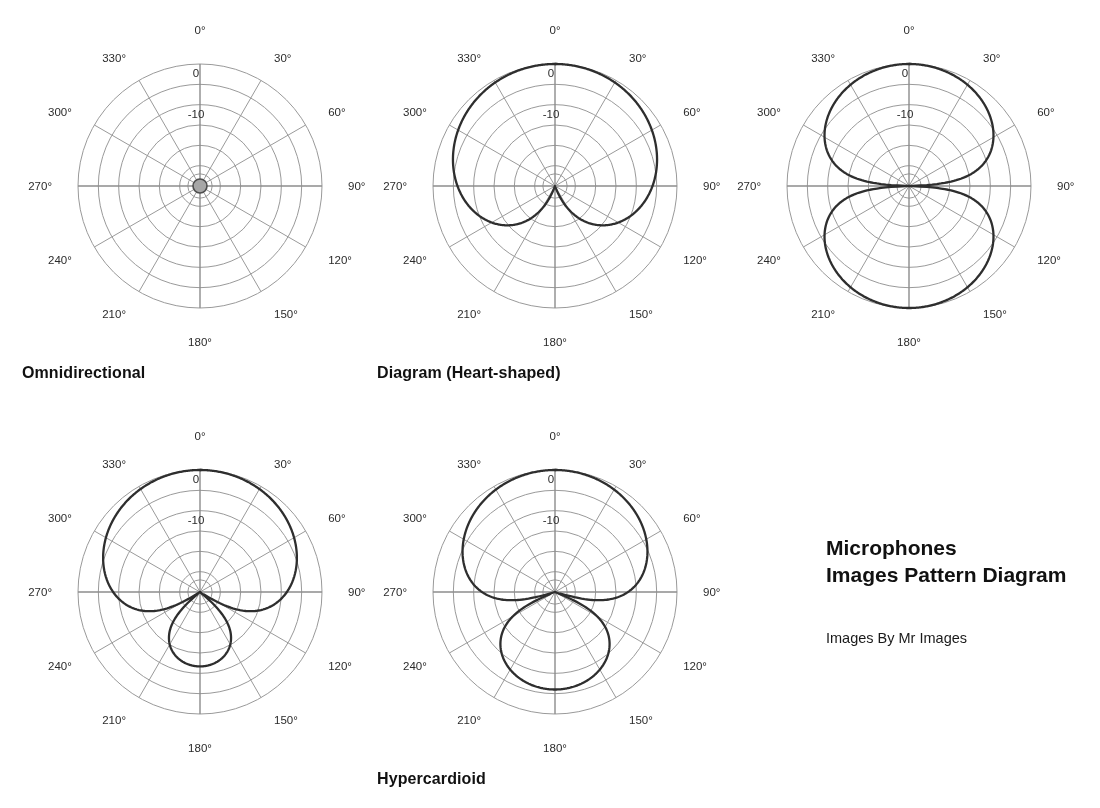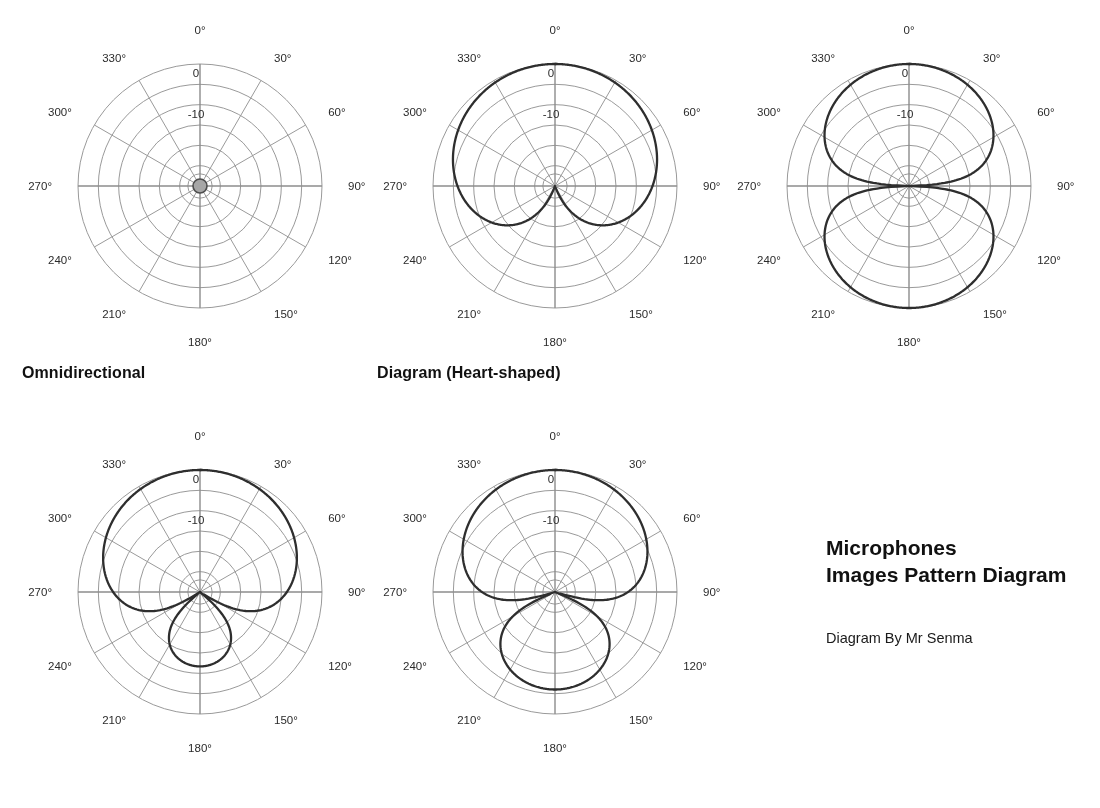--- a/index.html
+++ b/index.html
@@ -301,21 +301,22 @@
         <text x="49.82824023990307" y="250" text-anchor="end" class="angle-label">240°</text>
         <text x="30" y="176.00000000000003" text-anchor="end" class="angle-label">270°</text>
         <text x="49.828240239903096" y="101.99999999999999" text-anchor="end" class="angle-label">300°</text>
         <text x="103.99999999999993" y="47.828240239903124" text-anchor="end" class="angle-label">330°</text>
         <text x="174" y="63" text-anchor="middle" class="radial-label">0</text>
         <text x="174" y="103.66666666666667" text-anchor="middle" class="radial-label">-10</text>
         <path d="M178.00,50.00 L179.06,50.01 L180.13,50.02 L181.19,50.05 L182.26,50.09 L183.32,50.14 L184.38,50.20 L185.44,50.28 L186.51,50.36 L187.57,50.46 L188.62,50.56 L189.68,50.68 L190.74,50.81 L191.79,50.95 L192.84,51.11 L193.89,51.27 L194.94,51.44 L195.99,51.63 L197.03,51.83 L198.08,52.03 L199.11,52.25 L200.15,52.48 L201.19,52.72 L202.22,52.97 L203.24,53.24 L204.27,53.51 L205.29,53.79 L206.31,54.09 L207.32,54.40 L208.33,54.71 L209.34,55.04 L210.34,55.38 L211.34,55.73 L212.34,56.09 L213.33,56.46 L214.31,56.84 L215.29,57.23 L216.27,57.63 L217.24,58.04 L218.21,58.46 L219.17,58.89 L220.12,59.34 L221.07,59.79 L222.02,60.25 L222.96,60.72 L223.89,61.21 L224.82,61.70 L225.74,62.20 L226.66,62.71 L227.57,63.23 L228.47,63.76 L229.37,64.30 L230.26,64.85 L231.14,65.41 L232.02,65.98 L232.89,66.56 L233.75,67.15 L234.61,67.74 L235.46,68.35 L236.30,68.96 L237.13,69.58 L237.96,70.22 L238.77,70.86 L239.58,71.51 L240.39,72.16 L241.18,72.83 L241.96,73.50 L242.74,74.19 L243.51,74.88 L244.27,75.57 L245.02,76.28 L245.77,77.00 L246.50,77.72 L247.23,78.45 L247.94,79.19 L248.65,79.93 L249.35,80.68 L250.03,81.44 L250.71,82.21 L251.38,82.98 L252.04,83.76 L252.69,84.55 L253.33,85.35 L253.96,86.15 L254.58,86.95 L255.19,87.77 L255.78,88.59 L256.37,89.41 L256.95,90.25 L257.52,91.08 L258.07,91.93 L258.62,92.78 L259.15,93.63 L259.67,94.49 L260.19,95.36 L260.69,96.23 L261.18,97.11 L261.65,97.99 L262.12,98.87 L262.58,99.77 L263.02,100.66 L263.45,101.56 L263.87,102.46 L264.28,103.37 L264.67,104.28 L265.06,105.20 L265.43,106.12 L265.79,107.04 L266.13,107.97 L266.46,108.90 L266.79,109.83 L267.09,110.77 L267.39,111.71 L267.67,112.65 L267.94,113.59 L268.20,114.54 L268.44,115.49 L268.67,116.44 L268.89,117.39 L269.09,118.34 L269.28,119.30 L269.45,120.26 L269.62,121.22 L269.76,122.18 L269.90,123.14 L270.02,124.10 L270.12,125.06 L270.21,126.02 L270.29,126.99 L270.35,127.95 L270.40,128.91 L270.44,129.87 L270.46,130.84 L270.46,131.80 L270.45,132.76 L270.42,133.72 L270.38,134.67 L270.33,135.63 L270.25,136.59 L270.17,137.54 L270.06,138.49 L269.95,139.44 L269.81,140.39 L269.66,141.33 L269.50,142.27 L269.31,143.21 L269.11,144.14 L268.90,145.07 L268.67,146.00 L268.42,146.93 L268.15,147.84 L267.87,148.76 L267.57,149.67 L267.25,150.57 L266.91,151.47 L266.56,152.37 L266.18,153.26 L265.79,154.14 L265.38,155.01 L264.96,155.88 L264.51,156.75 L264.04,157.60 L263.56,158.45 L263.05,159.29 L262.53,160.12 L261.98,160.94 L261.41,161.76 L260.82,162.56 L260.21,163.36 L259.58,164.14 L258.93,164.92 L258.25,165.68 L257.55,166.44 L256.83,167.18 L256.08,167.91 L255.30,168.62 L254.50,169.33 L253.68,170.02 L252.82,170.69 L251.94,171.35 L251.03,172.00 L250.09,172.63 L249.12,173.24 L248.12,173.84 L247.08,174.41 L246.01,174.97 L244.91,175.51 L243.76,176.02 L242.58,176.52 L241.36,176.99 L240.09,177.43 L238.78,177.85 L237.41,178.24 L236.00,178.61 L234.53,178.94 L233.01,179.24 L231.42,179.51 L229.76,179.74 L228.03,179.92 L226.22,180.07 L224.32,180.17 L222.33,180.22 L220.23,180.21 L218.01,180.14 L215.66,180.01 L213.16,179.80 L210.49,179.50 L207.62,179.11 L204.52,178.61 L201.14,177.98 L197.43,177.21 L193.30,176.24 L188.65,175.05 L183.31,173.57" class="pattern-curve"></path>
         <path d="M178.00,172.00 L183.14,174.13 L188.03,176.26 L192.23,178.19 L195.89,179.97 L199.13,181.63 L202.02,183.20 L204.62,184.70 L206.98,186.13 L209.13,187.52 L211.09,188.86 L212.89,190.16 L214.56,191.44 L216.09,192.68 L217.51,193.90 L218.82,195.10 L220.04,196.27 L221.18,197.43 L222.23,198.58 L223.21,199.70 L224.12,200.82 L224.96,201.92 L225.75,203.01 L226.47,204.08 L227.15,205.15 L227.77,206.21 L228.35,207.25 L228.88,208.29 L229.37,209.32 L229.81,210.34 L230.22,211.35 L230.59,212.36 L230.93,213.35 L231.23,214.34 L231.49,215.32 L231.73,216.29 L231.93,217.26 L232.11,218.21 L232.26,219.16 L232.37,220.11 L232.47,221.04 L232.53,221.97 L232.57,222.89 L232.59,223.80 L232.58,224.71 L232.55,225.61 L232.50,226.50 L232.43,227.39 L232.33,228.26 L232.22,229.13 L232.08,229.99 L231.93,230.85 L231.75,231.70 L231.56,232.53 L231.35,233.37 L231.12,234.19 L230.87,235.01 L230.60,235.81 L230.32,236.61 L230.03,237.41 L229.71,238.19 L229.39,238.97 L229.04,239.74 L228.68,240.50 L228.31,241.25 L227.92,241.99 L227.52,242.72 L227.11,243.45 L226.68,244.17 L226.24,244.88 L225.78,245.58 L225.31,246.27 L224.83,246.95 L224.34,247.62 L223.84,248.29 L223.32,248.94 L222.80,249.59 L222.26,250.23 L221.71,250.85 L221.15,251.47 L220.58,252.08 L220.00,252.68 L219.41,253.27 L218.81,253.85 L218.20,254.42 L217.58,254.98 L216.95,255.53 L216.31,256.07 L215.67,256.60 L215.01,257.12 L214.35,257.64 L213.68,258.14 L213.00,258.63 L212.31,259.11 L211.62,259.58 L210.92,260.04 L210.21,260.49 L209.49,260.93 L208.77,261.36 L208.04,261.77 L207.30,262.18 L206.56,262.58 L205.81,262.97 L205.06,263.34 L204.30,263.71 L203.53,264.06 L202.76,264.40 L201.98,264.74 L201.20,265.06 L200.42,265.37 L199.62,265.67 L198.83,265.96 L198.03,266.23 L197.23,266.50 L196.42,266.76 L195.61,267.00 L194.79,267.23 L193.97,267.45 L193.15,267.67 L192.33,267.86 L191.50,268.05 L190.67,268.23 L189.84,268.40 L189.00,268.55 L188.16,268.69 L187.32,268.82 L186.48,268.94 L185.64,269.05 L184.79,269.15 L183.95,269.24 L183.10,269.31 L182.25,269.37 L181.40,269.42 L180.55,269.46 L179.70,269.49 L178.85,269.51 L178.00,269.52 L177.15,269.51 L176.30,269.49 L175.45,269.46 L174.60,269.42 L173.75,269.37 L172.90,269.31 L172.05,269.24 L171.21,269.15 L170.36,269.05 L169.52,268.94 L168.68,268.82 L167.84,268.69 L167.00,268.55 L166.16,268.40 L165.33,268.23 L164.50,268.05 L163.67,267.86 L162.85,267.67 L162.03,267.45 L161.21,267.23 L160.39,267.00 L159.58,266.76 L158.77,266.50 L157.97,266.23 L157.17,265.96 L156.38,265.67 L155.58,265.37 L154.80,265.06 L154.02,264.74 L153.24,264.40 L152.47,264.06 L151.70,263.71 L150.94,263.34 L150.19,262.97 L149.44,262.58 L148.70,262.18 L147.96,261.77 L147.23,261.36 L146.51,260.93 L145.79,260.49 L145.08,260.04 L144.38,259.58 L143.69,259.11 L143.00,258.63 L142.32,258.14 L141.65,257.64 L140.99,257.12 L140.33,256.60 L139.69,256.07 L139.05,255.53 L138.42,254.98 L137.80,254.42 L137.19,253.85 L136.59,253.27 L136.00,252.68 L135.42,252.08 L134.85,251.47 L134.29,250.85 L133.74,250.23 L133.20,249.59 L132.68,248.94 L132.16,248.29 L131.66,247.62 L131.17,246.95 L130.69,246.27 L130.22,245.58 L129.76,244.88 L129.32,244.17 L128.89,243.45 L128.48,242.72 L128.08,241.99 L127.69,241.25 L127.32,240.50 L126.96,239.74 L126.61,238.97 L126.29,238.19 L125.97,237.41 L125.68,236.61 L125.40,235.81 L125.13,235.01 L124.88,234.19 L124.65,233.37 L124.44,232.53 L124.25,231.70 L124.07,230.85 L123.92,229.99 L123.78,229.13 L123.67,228.26 L123.57,227.39 L123.50,226.50 L123.45,225.61 L123.42,224.71 L123.41,223.80 L123.43,222.89 L123.47,221.97 L123.53,221.04 L123.63,220.11 L123.74,219.16 L123.89,218.21 L124.07,217.26 L124.27,216.29 L124.51,215.32 L124.77,214.34 L125.07,213.35 L125.41,212.36 L125.78,211.35 L126.19,210.34 L126.63,209.32 L127.12,208.29 L127.65,207.25 L128.23,206.21 L128.85,205.15 L129.53,204.08 L130.25,203.01 L131.04,201.92 L131.88,200.82 L132.79,199.70 L133.77,198.58 L134.82,197.43 L135.96,196.27 L137.18,195.10 L138.49,193.90 L139.91,192.68 L141.44,191.44 L143.11,190.16 L144.91,188.86 L146.87,187.52 L149.02,186.13 L151.38,184.70 L153.98,183.20 L156.87,181.63 L160.11,179.97 L163.77,178.19 L167.97,176.26 L172.86,174.13" class="pattern-curve"></path>
         <path d="M178.00,172.00 L172.69,173.57 L167.35,175.05 L162.70,176.24 L158.57,177.21 L154.86,177.98 L151.48,178.61 L148.38,179.11 L145.51,179.50 L142.84,179.80 L140.34,180.01 L137.99,180.14 L135.77,180.21 L133.67,180.22 L131.68,180.17 L129.78,180.07 L127.97,179.92 L126.24,179.74 L124.58,179.51 L122.99,179.24 L121.47,178.94 L120.00,178.61 L118.59,178.24 L117.22,177.85 L115.91,177.43 L114.64,176.99 L113.42,176.52 L112.24,176.02 L111.09,175.51 L109.99,174.97 L108.92,174.41 L107.88,173.84 L106.88,173.24 L105.91,172.63 L104.97,172.00 L104.06,171.35 L103.18,170.69 L102.32,170.02 L101.50,169.33 L100.70,168.62 L99.92,167.91 L99.17,167.18 L98.45,166.44 L97.75,165.68 L97.07,164.92 L96.42,164.14 L95.79,163.36 L95.18,162.56 L94.59,161.76 L94.02,160.94 L93.47,160.12 L92.95,159.29 L92.44,158.45 L91.96,157.60 L91.49,156.75 L91.04,155.88 L90.62,155.01 L90.21,154.14 L89.82,153.26 L89.44,152.37 L89.09,151.47 L88.75,150.57 L88.43,149.67 L88.13,148.76 L87.85,147.84 L87.58,146.93 L87.33,146.00 L87.10,145.07 L86.89,144.14 L86.69,143.21 L86.50,142.27 L86.34,141.33 L86.19,140.39 L86.05,139.44 L85.94,138.49 L85.83,137.54 L85.75,136.59 L85.67,135.63 L85.62,134.67 L85.58,133.72 L85.55,132.76 L85.54,131.80 L85.54,130.84 L85.56,129.87 L85.60,128.91 L85.65,127.95 L85.71,126.99 L85.79,126.02 L85.88,125.06 L85.98,124.10 L86.10,123.14 L86.24,122.18 L86.38,121.22 L86.55,120.26 L86.72,119.30 L86.91,118.34 L87.11,117.39 L87.33,116.44 L87.56,115.49 L87.80,114.54 L88.06,113.59 L88.33,112.65 L88.61,111.71 L88.91,110.77 L89.21,109.83 L89.54,108.90 L89.87,107.97 L90.21,107.04 L90.57,106.12 L90.94,105.20 L91.33,104.28 L91.72,103.37 L92.13,102.46 L92.55,101.56 L92.98,100.66 L93.42,99.77 L93.88,98.87 L94.35,97.99 L94.82,97.11 L95.31,96.23 L95.81,95.36 L96.33,94.49 L96.85,93.63 L97.38,92.78 L97.93,91.93 L98.48,91.08 L99.05,90.25 L99.63,89.41 L100.22,88.59 L100.81,87.77 L101.42,86.95 L102.04,86.15 L102.67,85.35 L103.31,84.55 L103.96,83.76 L104.62,82.98 L105.29,82.21 L105.97,81.44 L106.65,80.68 L107.35,79.93 L108.06,79.19 L108.77,78.45 L109.50,77.72 L110.23,77.00 L110.98,76.28 L111.73,75.57 L112.49,74.88 L113.26,74.19 L114.04,73.50 L114.82,72.83 L115.61,72.16 L116.42,71.51 L117.23,70.86 L118.04,70.22 L118.87,69.58 L119.70,68.96 L120.54,68.35 L121.39,67.74 L122.25,67.15 L123.11,66.56 L123.98,65.98 L124.86,65.41 L125.74,64.85 L126.63,64.30 L127.53,63.76 L128.43,63.23 L129.34,62.71 L130.26,62.20 L131.18,61.70 L132.11,61.21 L133.04,60.72 L133.98,60.25 L134.93,59.79 L135.88,59.34 L136.83,58.89 L137.79,58.46 L138.76,58.04 L139.73,57.63 L140.71,57.23 L141.69,56.84 L142.67,56.46 L143.66,56.09 L144.66,55.73 L145.66,55.38 L146.66,55.04 L147.67,54.71 L148.68,54.40 L149.69,54.09 L150.71,53.79 L151.73,53.51 L152.76,53.24 L153.78,52.97 L154.81,52.72 L155.85,52.48 L156.89,52.25 L157.92,52.03 L158.97,51.83 L160.01,51.63 L161.06,51.44 L162.11,51.27 L163.16,51.11 L164.21,50.95 L165.26,50.81 L166.32,50.68 L167.38,50.56 L168.43,50.46 L169.49,50.36 L170.56,50.28 L171.62,50.20 L172.68,50.14 L173.74,50.09 L174.81,50.05 L175.87,50.02 L176.94,50.01 L178.00,50.00 L179.06,50.01" class="pattern-curve"></path>
       </svg>
+    <div class="plot-caption">Hypercardioid</div>
   </div>
 
   <div class="title-block">
     <div class="title-line">Microphones</div>
     <div class="title-line">Images Pattern Diagram</div>
-    <div class="credit-line">Diagram By Mr Senma</div>
+    <div class="credit-line">Images By Mr Images</div>
   </div>
 
 </div>
 
 </body></html>

